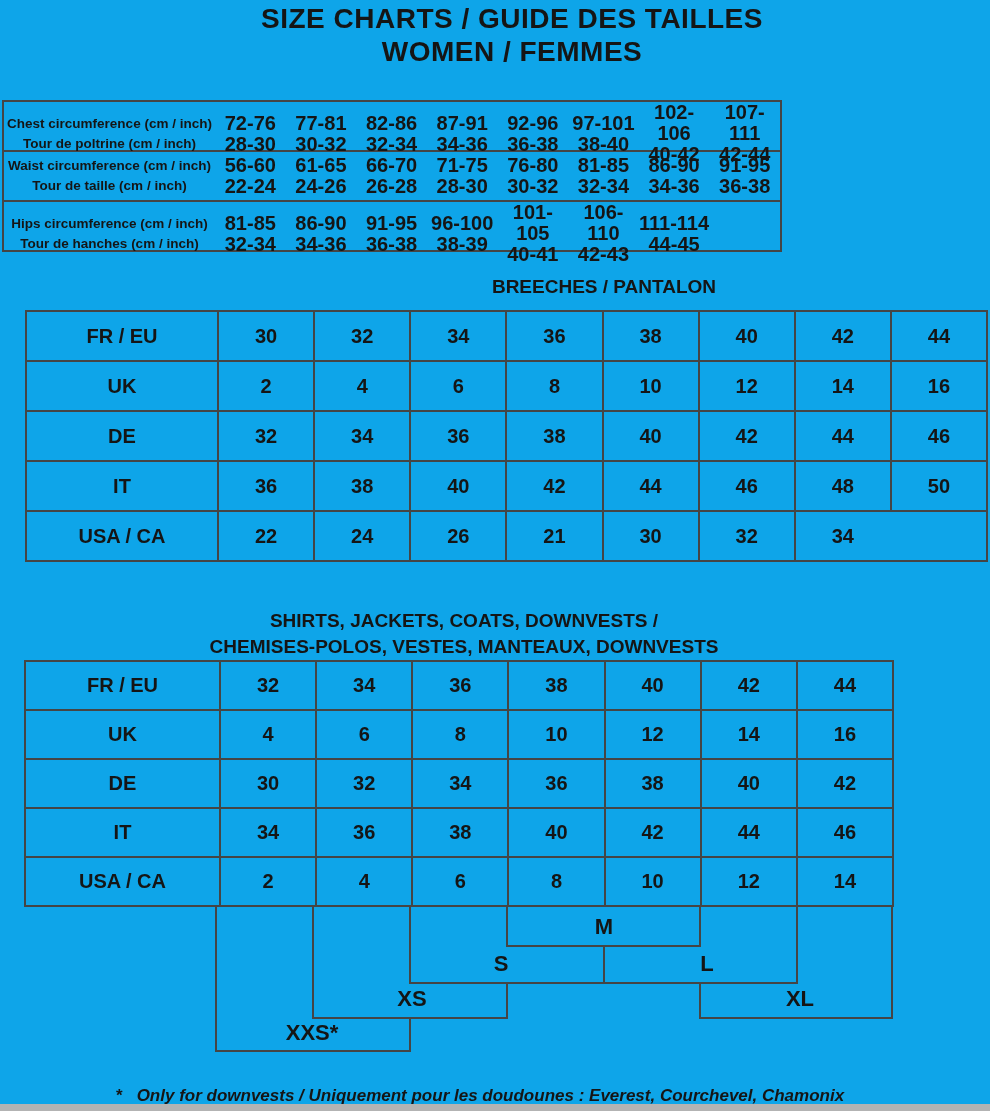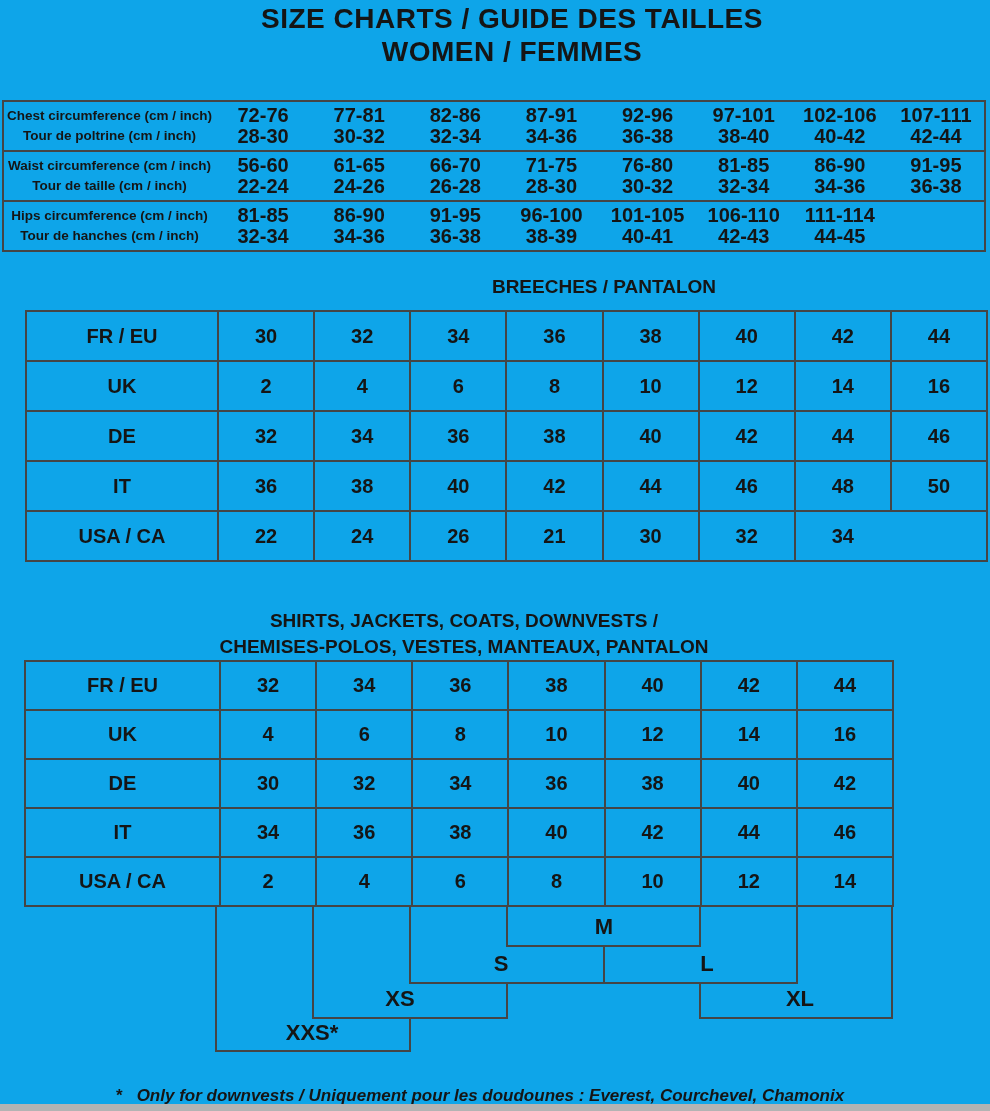--- a/index.html
+++ b/index.html
@@ -23,21 +23,21 @@
   }
   
   .abs-table{position:absolute;border:2px solid var(--line);box-sizing:border-box;}
   .trow{display:grid;grid-template-columns:var(--cols);}
   .trow + .trow{border-top:2px solid var(--line);}
   .tcell{
     display:flex;flex-direction:column;align-items:center;justify-content:center;
     text-align:center;font-weight:bold;box-sizing:border-box;
   }
   
-  #measurements-table{left:2px;top:100px;width:984px;--cols:211px repeat(8,1fr);}
+  #measurements-table{left:2px;top:100px;width:780px;--cols:211px repeat(8,1fr);}
   #measurements-table .trow{height:48px;}
   #measurements-table .tlabel{font-size:13.5px;line-height:20px;}
   #measurements-table .tval{font-size:20px;line-height:21px;}
   
   .grid-table .tcell + .tcell{border-left:2px solid var(--line);}
   .grid-table .tcell{font-size:20px;}
   #breeches-table{left:25px;top:310px;width:963px;--cols:190px repeat(8,1fr);}
   #breeches-table .trow{height:48px;}
   #shirts-table{left:24px;top:660px;width:870px;--cols:193px repeat(7,1fr);}
   #shirts-table .trow{height:47px;}
@@ -242,21 +242,21 @@
         <div class="tcell tval">26</div>
         <div class="tcell tval">21</div>
         <div class="tcell tval">30</div>
         <div class="tcell tval">32</div>
         <div class="tcell tval">34</div>
       </div>
     </div>
 
   <div id="shirts-heading" class="section-heading">
     <div>SHIRTS, JACKETS, COATS, DOWNVESTS /</div>
-    <div>CHEMISES-POLOS, VESTES, MANTEAUX, PANTALON</div>
+    <div>CHEMISES-POLOS, VESTES, MANTEAUX, DOWNVESTS</div>
   </div>
   <div id="shirts-table" class="abs-table grid-table">
       <div class="trow">
         <div class="tcell tlabel">FR / EU</div>
         <div class="tcell tval">32</div>
         <div class="tcell tval">34</div>
         <div class="tcell tval">36</div>
         <div class="tcell tval">38</div>
         <div class="tcell tval">40</div>
         <div class="tcell tval">42</div>
@@ -316,21 +316,21 @@
   <div class="vseg" style="left:796px;top:907px;height:77px"></div>
   <div class="vseg" style="left:891px;top:907px;height:112px"></div>
 
   <div class="hseg" style="left:506px;top:945px;width:195px"></div>
   <div class="hseg" style="left:409px;top:982px;width:389px"></div>
   <div class="hseg" style="left:312px;top:1017px;width:196px"></div>
   <div class="hseg" style="left:699px;top:1017px;width:194px"></div>
   <div class="hseg" style="left:215px;top:1050px;width:196px"></div>
 
   <div class="bracket-label" style="left:252px;top:1020px">XXS*</div>
-  <div class="bracket-label" style="left:340px;top:986px">XS</div>
+  <div class="bracket-label" style="left:352px;top:986px">XS</div>
   <div class="bracket-label" style="left:441px;top:951px">S</div>
   <div class="bracket-label" style="left:544px;top:914px">M</div>
   <div class="bracket-label" style="left:647px;top:951px">L</div>
   <div class="bracket-label" style="left:740px;top:986px">XL</div>
 
   <div class="footnote">
     <span class="fn-marker">*</span><span class="fn-text">Only for downvests / Uniquement pour les doudounes : Everest, Courchevel, Chamonix</span>
   </div>
 
   <div class="bottom-bar"></div>

